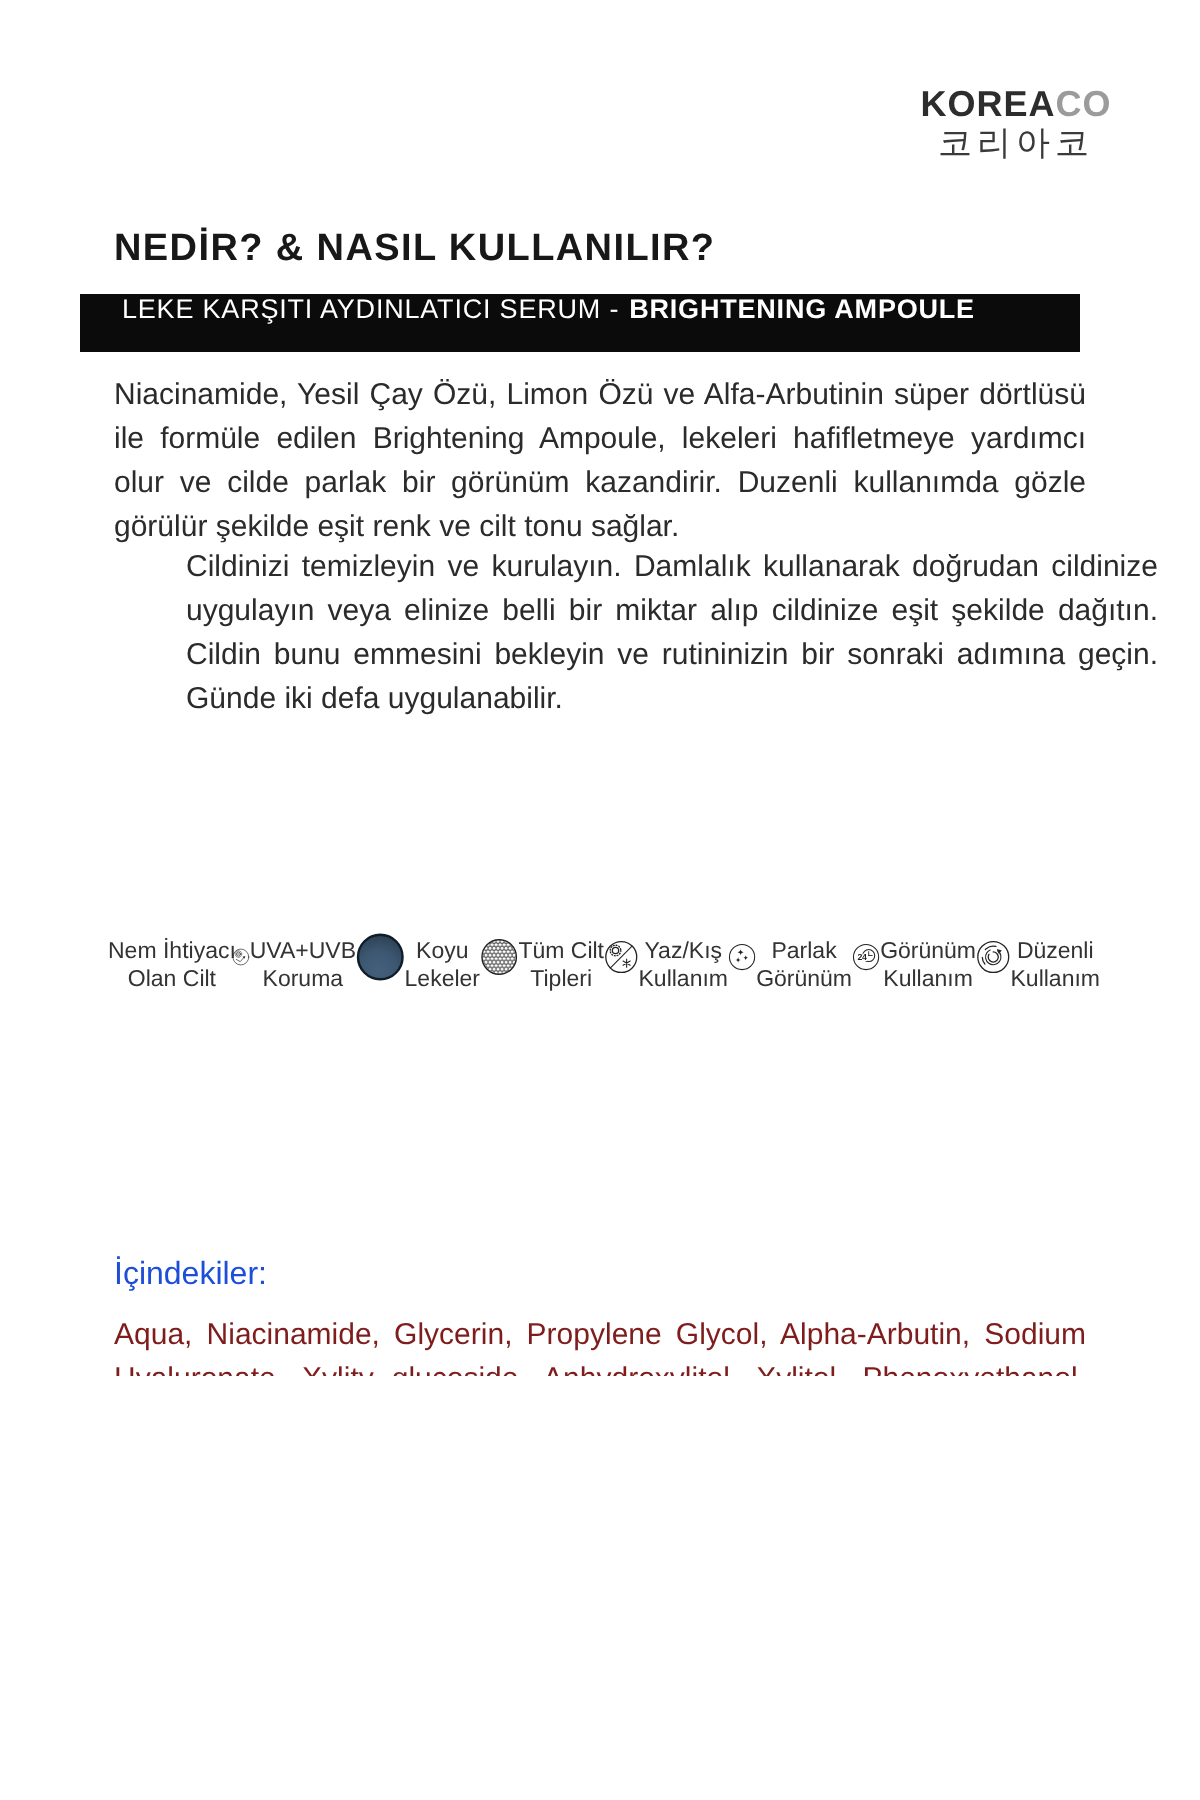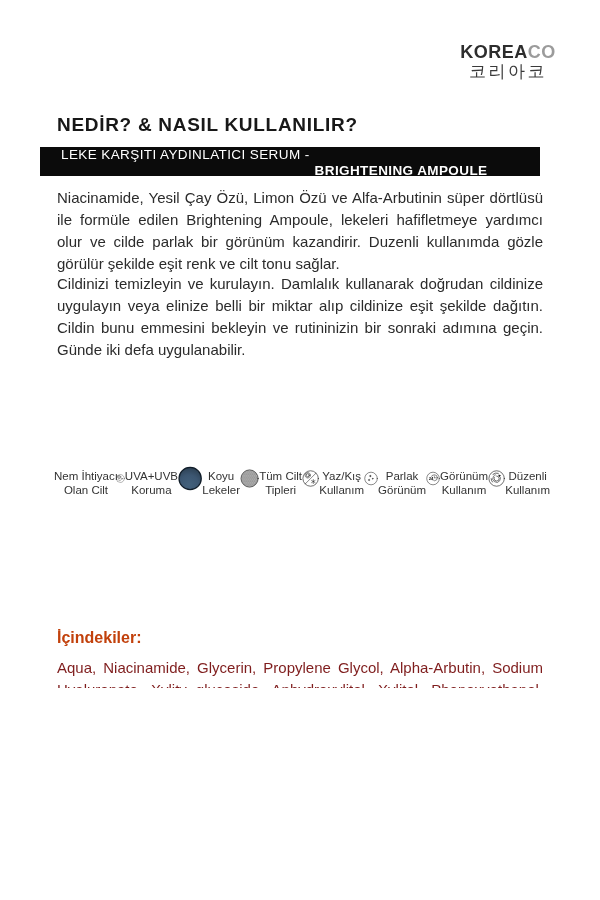--- a/index.html
+++ b/index.html
@@ -9,32 +9,32 @@
   }
   .logo{position:absolute; top:43px; left:448px; width:120px; text-align:center;}
   .logo-en{font-size:18px; font-weight:700; letter-spacing:.5px; color:#2d2d2d; line-height:19px;}
   .logo-en .co{color:#9b9b9b;}
   .logo-kr{font-size:17px; color:#3a3a3a; letter-spacing:2.5px; line-height:20px; font-weight:500;}
   .page-title{position:absolute; top:114px; left:57px; font-size:19px; font-weight:700;
     letter-spacing:.7px; color:#181818;}
   .banner{position:absolute; top:147px; left:40px; width:500px; height:29px; background:#0b0b0b;
     color:#ffffff; display:flex; align-items:flex-start; padding-left:21px; box-sizing:border-box;
     font-size:13.5px; letter-spacing:.4px; white-space:nowrap;}
-  .banner .bold{font-weight:700; margin-left:5px;margin-top:16px;}
+  .banner .bold{font-weight:700; margin-left:5px;}
   .para{position:absolute; left:57px; width:486px; font-size:15px; line-height:22px;
     text-align:justify; color:#2b2b2b;}
   .para-1{top:187px;}
-  .para-2{top:273px;}
+  .para-2{top:273px;margin-left:36px;}
   .features{position:absolute; top:455px; left:54px; width:494px; display:flex;
     justify-content:space-between;}
   .feature{width:62px; display:flex; flex-direction:row; align-items:center;}
   .feature svg{width:47px; height:47px; display:block;}
   .flabel{margin-top:9px; font-size:11.5px; line-height:14px; color:#333333; text-align:center;}
   .flabel div{white-space:nowrap;}
-  .ing-head{position:absolute; top:629px; left:57px; font-size:16px; font-weight:700; color:#c2410c;}
+  .ing-head{position:absolute; top:629px; left:57px; font-size:16px; font-weight:400; color:#1d4ed8;}
   .ing-body{position:absolute; top:657px; left:57px; width:486px; font-size:15px; line-height:22px;
     text-align:justify; color:#7f1d1d;}
   .ic{stroke:#232323; fill:none; stroke-width:1.8; stroke-linecap:round;}
   .thin{stroke-width:1.5;}
 </style>
 </head>
 <body>
 
 <div class="page">
 

